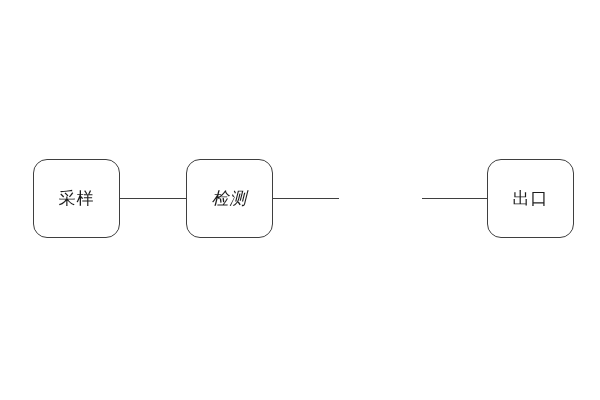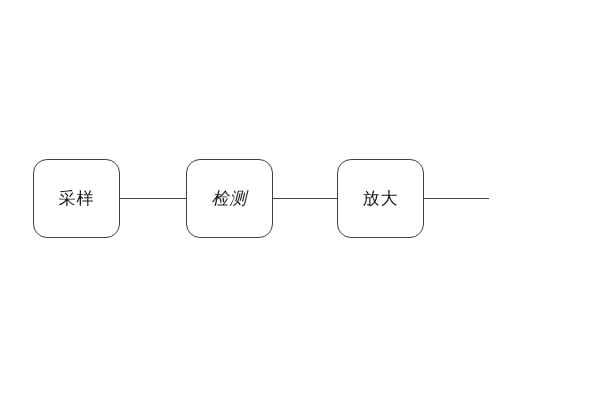--- a/index.html
+++ b/index.html
@@ -57,18 +57,18 @@
   <div class="connector conn-3"></div>
 
   <div class="flow-node node-1">
     <span>采样</span>
   </div>
 
   <div class="flow-node node-2">
     <span>检测</span>
   </div>
 
-  <div class="flow-node node-3">
-    <span>放大</span>
+
+  <div class="flow-node node-4">
+    <span>出口</span>
   </div>
-
 
 </div>
 
 </body></html>

